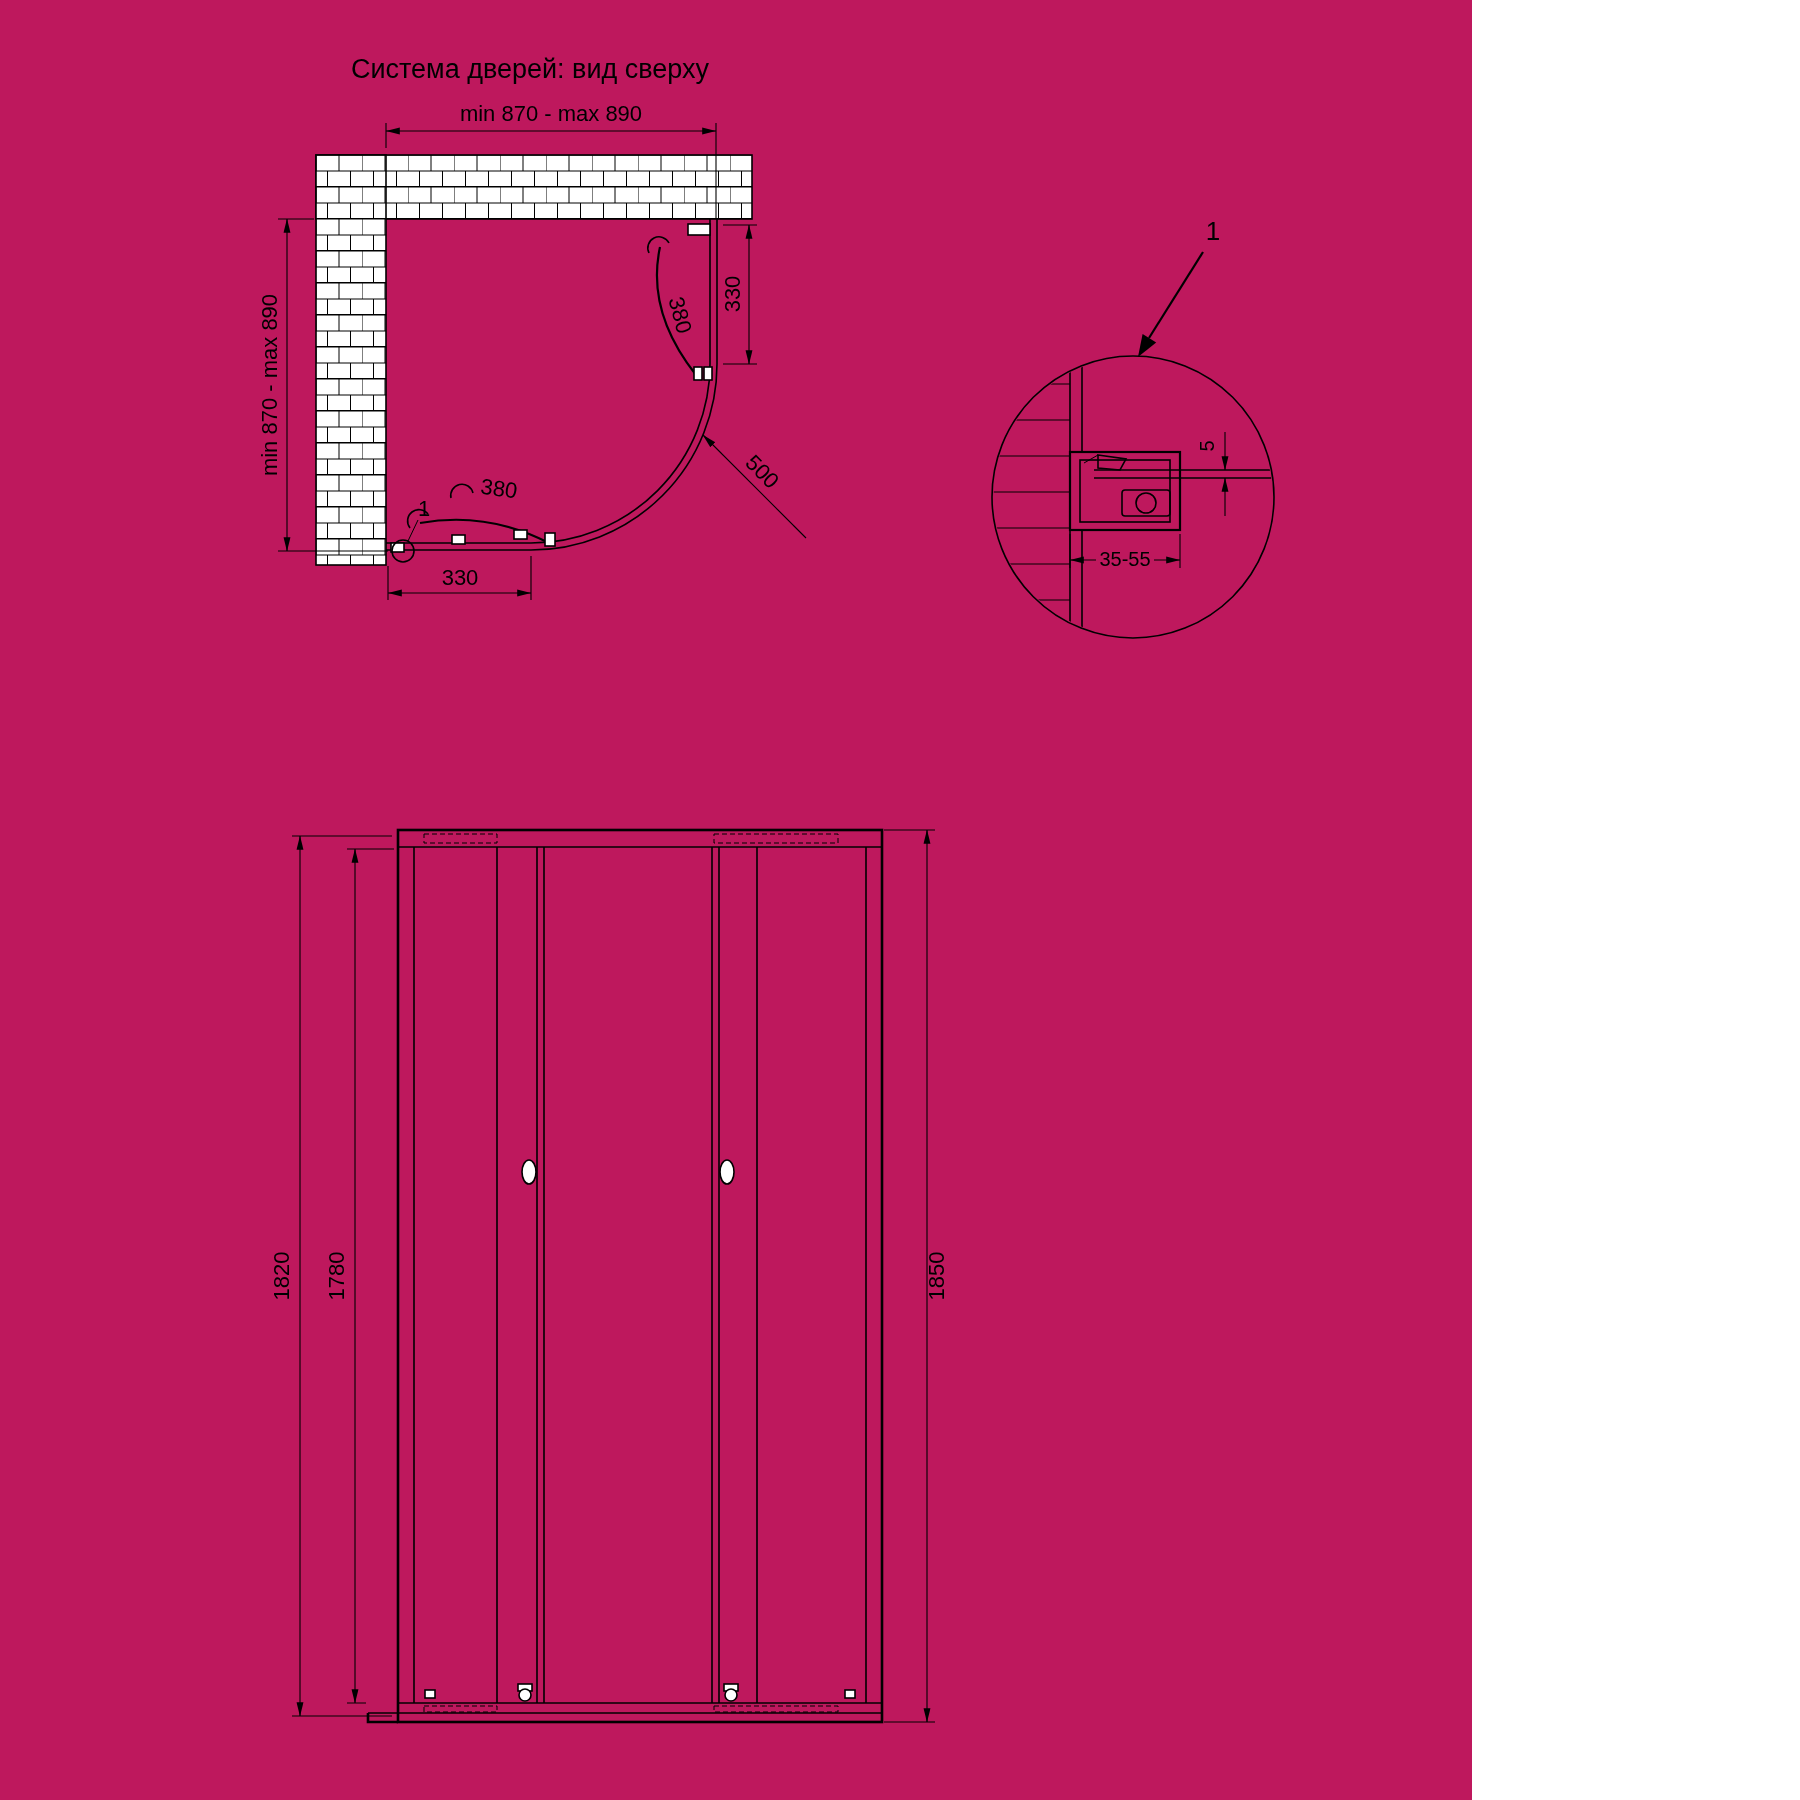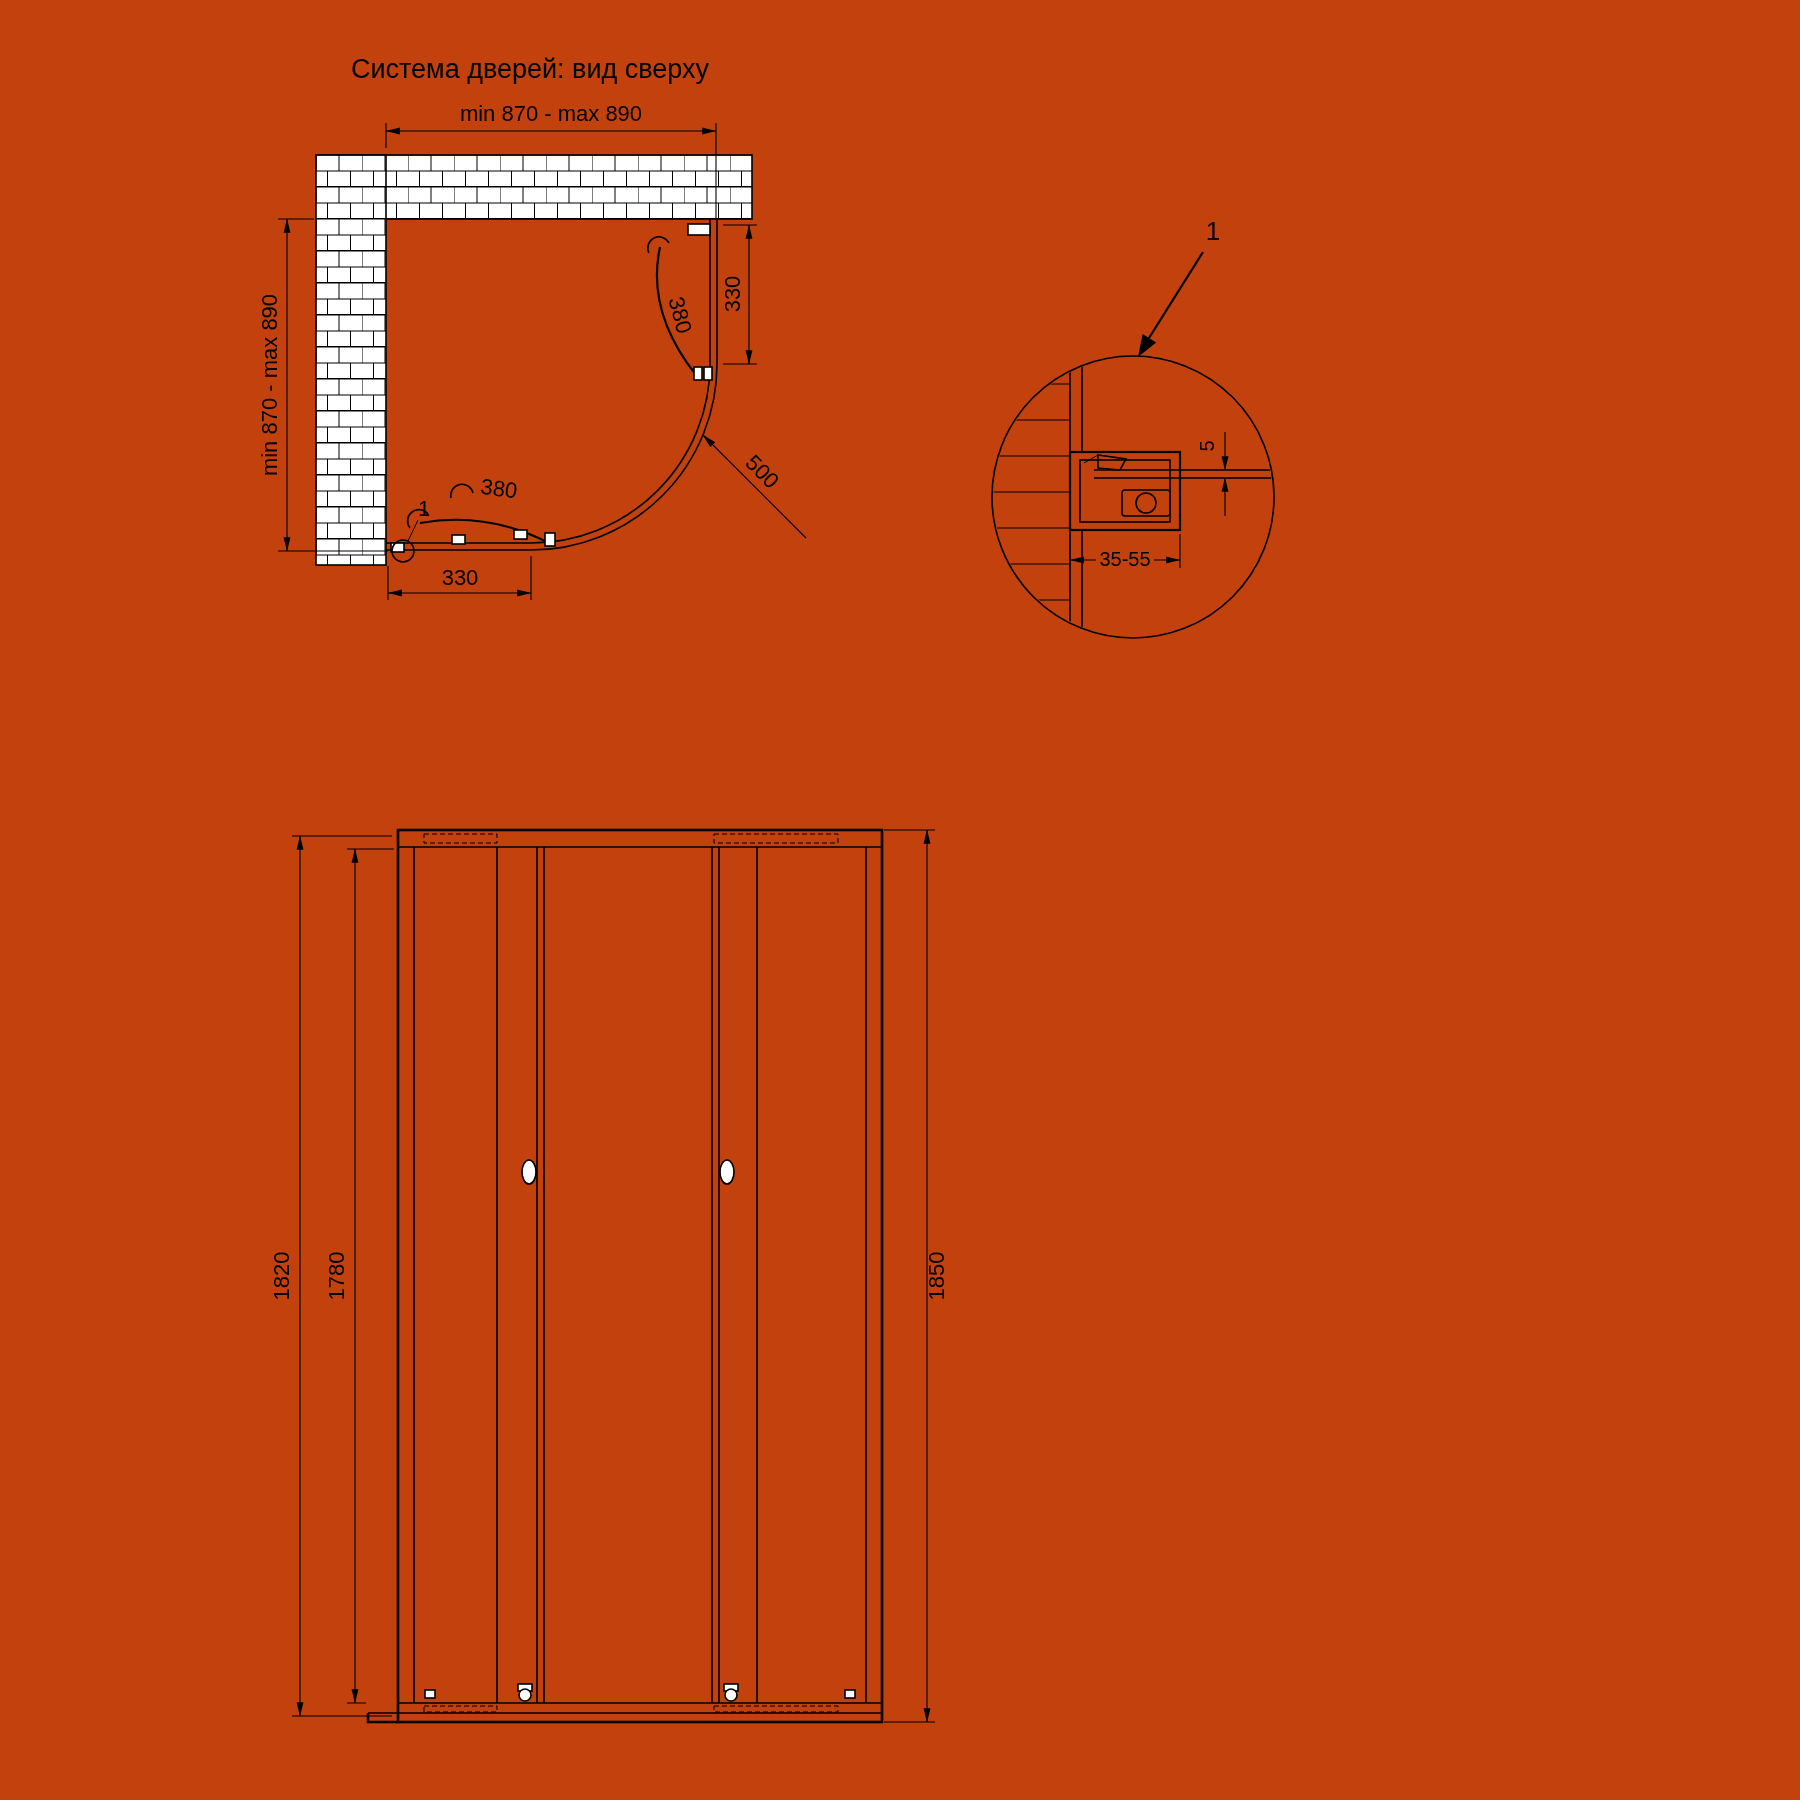--- a/index.html
+++ b/index.html
@@ -1,16 +1,16 @@
 <!DOCTYPE html>
 <html><head>
 <meta charset="utf-8">
 <style>
   html, body { margin: 0; padding: 0; background: #ffffff; }
-  .canvas { width: 1800px; height: 1800px; position: relative; background: #c2410c; }
+  .canvas { width: 1472px; height: 1800px; position: relative; background: #be185d; }
   svg { display: block; }
   svg text {
     font-family: "Liberation Sans", "DejaVu Sans", sans-serif;
     fill: #000000;
   }
   .title  { font-size: 27px; }
   .lbl    { font-size: 22px; }
   .lbl-sm { font-size: 20px; }
   .lbl-callout { font-size: 26px; }
   .ln   { stroke: #000000; fill: none; stroke-width: 1.6; }

